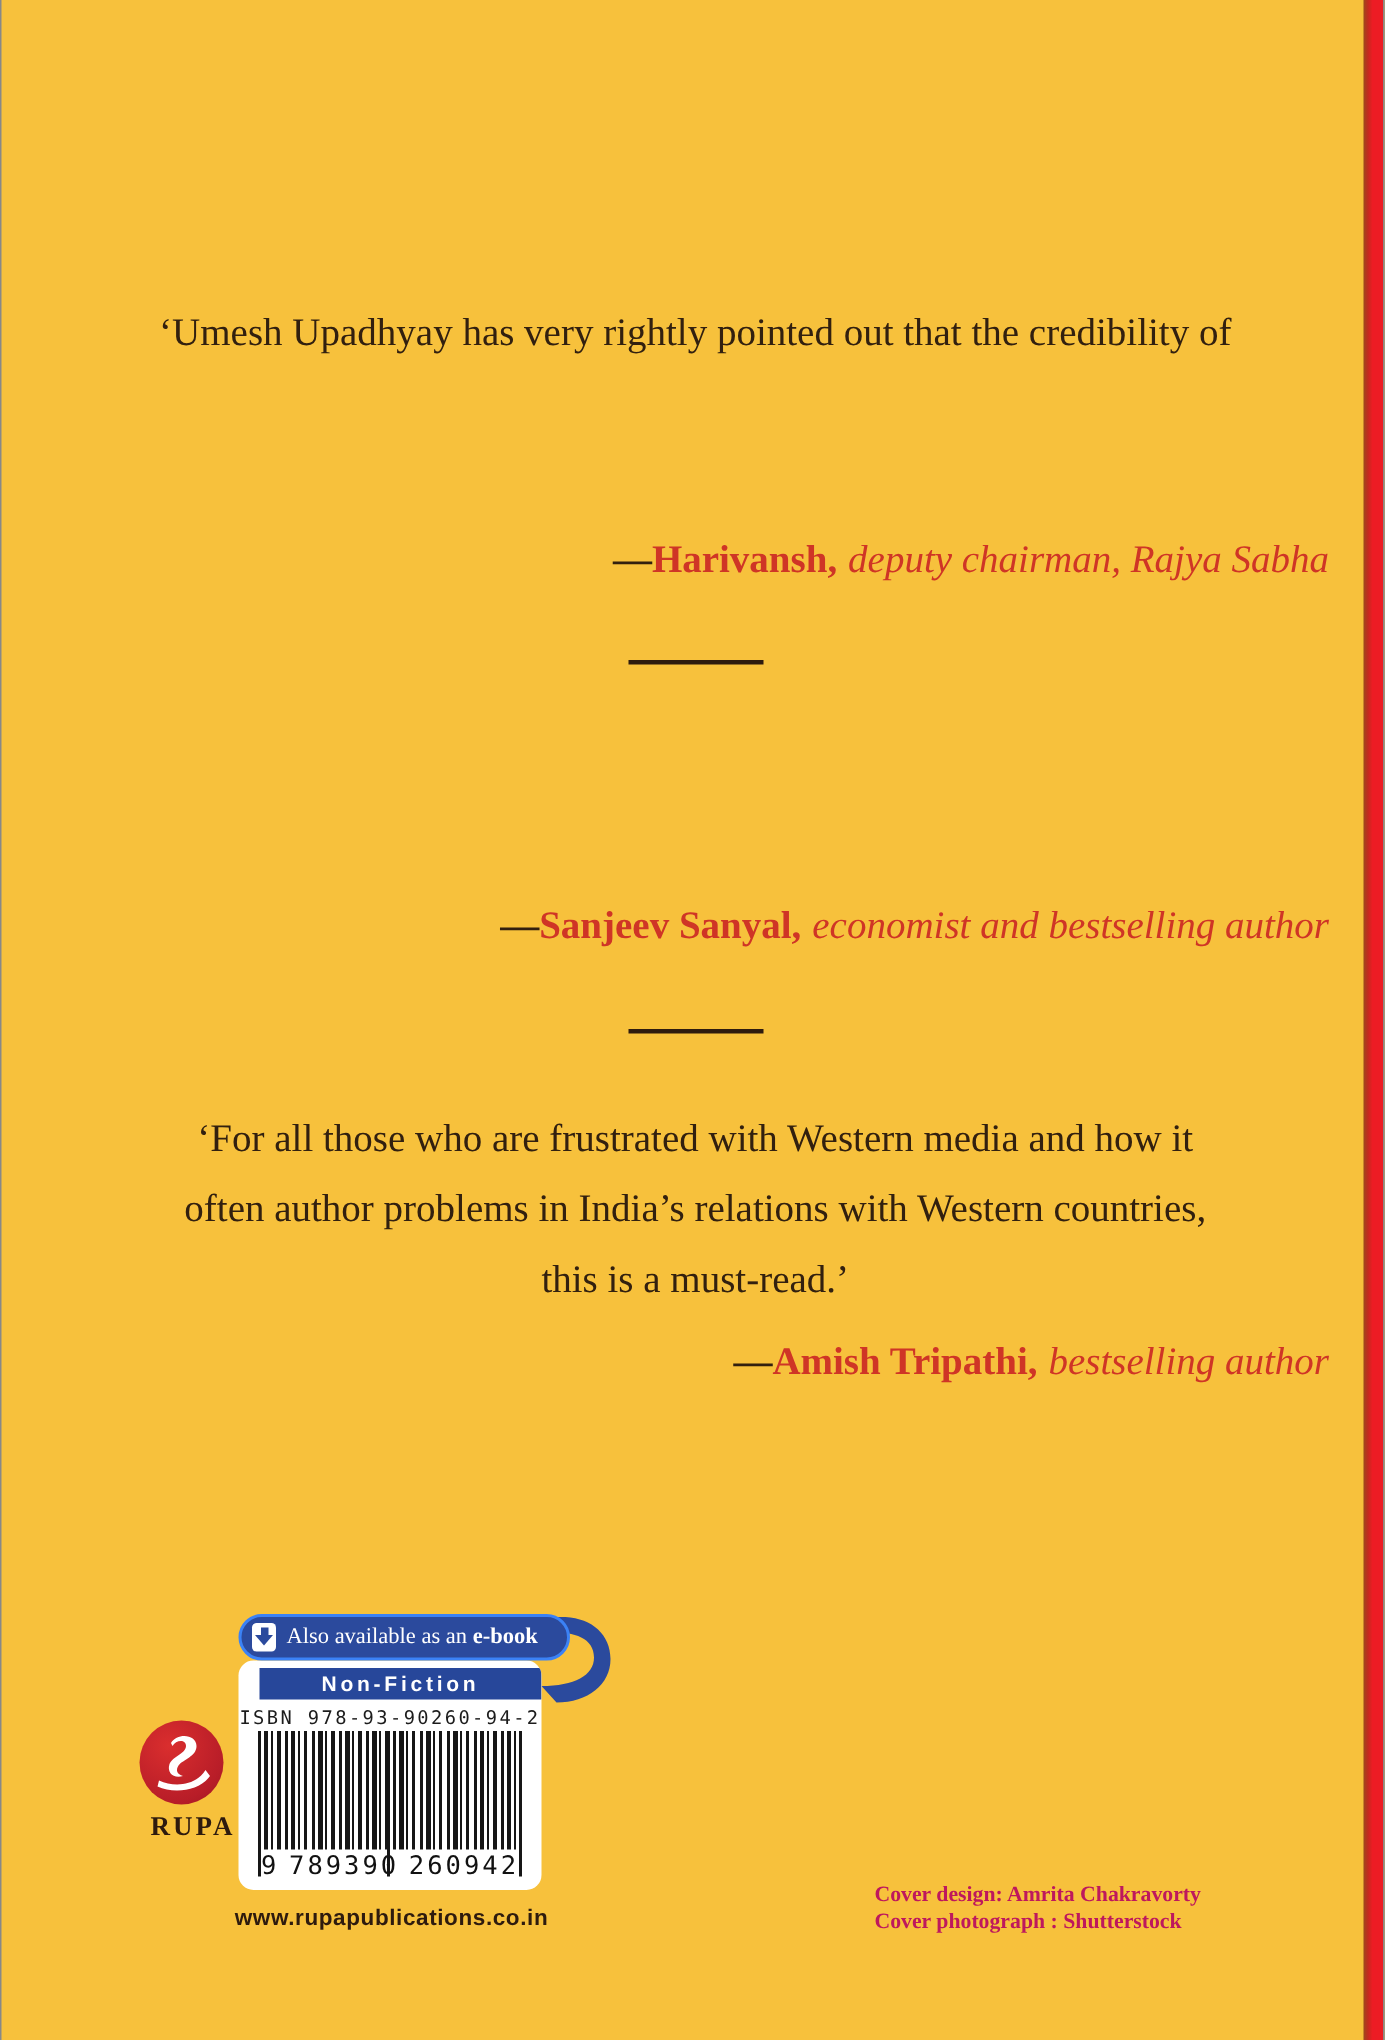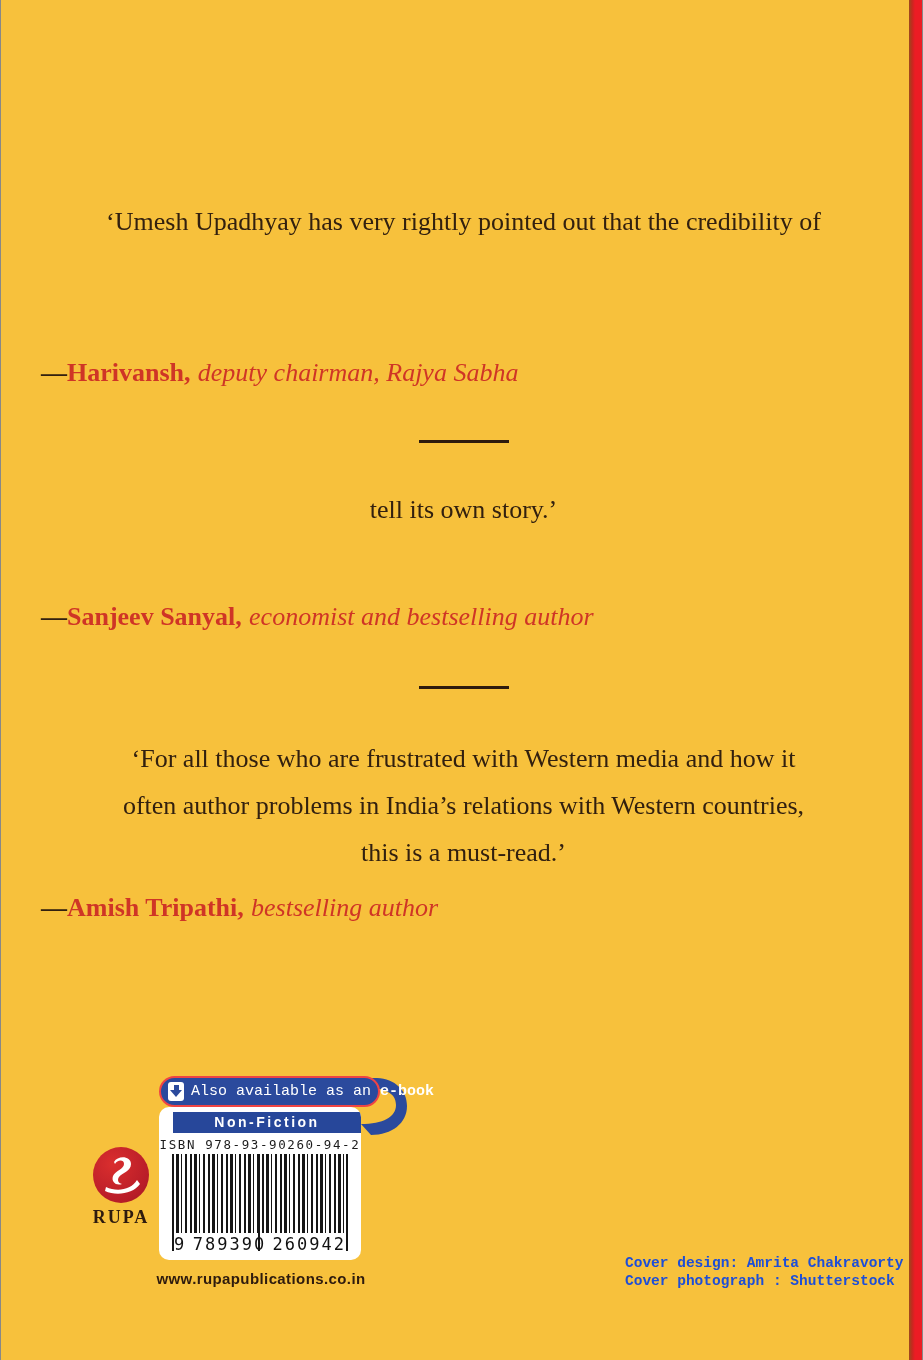--- a/index.html
+++ b/index.html
@@ -14,40 +14,40 @@
     background:linear-gradient(90deg,#9c4a1c 0px,#c32a1e 3px,#ec1c24 6px,#ec1c24 100%);
   }
 
   
   .quote {
     position:absolute; left:40px; width:845px; text-align:center;
     color:#32200f; font-size:26px; line-height:47px;
   }
   .q1 { top:198px; } .q2 { top:486px; } .q3 { top:735px; }
   .attrib {
-    position:absolute; left:40px; width:845px; text-align:left;
+    position:absolute; left:40px; width:845px; text-align:right;
     font-size:26px; line-height:34px;
   }
   .a1 { top:356px; } .a2 { top:600px; } .a3 { top:891px; }
   .attrib .dash { color:#32200f; font-weight:bold; }
   .attrib .name { color:#cf3526; font-weight:bold; }
   .attrib .role { color:#cf3526; font-style:italic; margin-left:0.28em; }
 
   .divider {
     position:absolute; left:418px; width:90px; height:3px; background:#2e1b0e;
   }
   .d1 { top:440px; } .d2 { top:686px; }
 
   
   .ebook-pill {
     position:absolute; left:158px; top:1076px; height:31px; width:221px;
-    box-sizing:border-box; background:#2b4a9d; border:2px solid #ef4444;
+    box-sizing:border-box; background:#2b4a9d; border:2px solid #3b82f6;
     border-radius:16px; display:flex; align-items:center; gap:7px;
     padding:0 10px 0 7px; color:#fff; z-index:5;
-    font-family:Liberation Mono, monospace; font-size:15px; white-space:nowrap;
+    font-family:Liberation Serif, serif; font-size:15px; white-space:nowrap;
   }
   .ebook-bold { font-weight:bold; }
   .ebook-icon { position:relative; width:16px; height:19px; background:#fff; border-radius:3px; flex:0 0 auto; }
   .ebook-icon::before {
     content:""; position:absolute; left:5.5px; top:3px; width:5px; height:5px; background:#2b4a9d;
   }
   .ebook-icon::after {
     content:""; position:absolute; left:2px; top:8px;
     border-left:6px solid transparent; border-right:6px solid transparent;
     border-top:7px solid #2b4a9d;
@@ -82,52 +82,51 @@
   }
   .guard { position:absolute; width:2px; top:47px; height:97px; background:#161616; }
   .guard.g-left { left:13px; } .guard.g-mid { left:99px; } .guard.g-right { right:13px; }
 
   
   .logo-circle {
     position:absolute; left:92px; top:1147px; width:56px; height:56px; border-radius:50%;
     background:radial-gradient(circle at 35% 30%, #da2e2e 0%, #b81d28 70%, #9e1622 100%);
   }
   .logo-word {
-    position:absolute; left:84px; top:1207px; width:72px; text-align:center;
+    position:absolute; left:84px; top:1207px; width:72px; text-align:right;
     font-weight:bold; font-size:18px; letter-spacing:2px; color:#2e1b0e;
   }
   .website {
     position:absolute; left:149px; top:1270px; width:222px; text-align:center;
     font-family:"Liberation Sans", sans-serif; font-weight:bold; font-size:15px;
     letter-spacing:0.4px; color:#2e1b0e; white-space:nowrap;
   }
 
   
   .credits {
-    position:absolute; left:624px; top:1254px;
-    font-family:Liberation Mono, monospace; font-weight:bold;
-    font-size:14.5px; line-height:18px; color:#1d4ed8; white-space:nowrap;
+    position:absolute; left:582px; top:1254px;
+    font-family:Liberation Serif, serif; font-weight:bold;
+    font-size:14.5px; line-height:18px; color:#be185d; white-space:nowrap;
   }
 </style>
 </head>
 <body>
 
 <div class="cover">
 
   <div class="quote q1">
     <div>‘Umesh Upadhyay has very rightly pointed out that the credibility of</div>
   </div>
   <div class="attrib a1">
     <span class="dash">—</span><span class="name">Harivansh,</span><span class="role">deputy chairman, Rajya Sabha</span>
   </div>
 
   <div class="divider d1"></div>
 
   <div class="quote q2">
-    <div>tell its own story.’</div>
   </div>
   <div class="attrib a2">
     <span class="dash">—</span><span class="name">Sanjeev Sanyal,</span><span class="role">economist and bestselling author</span>
   </div>
 
   <div class="divider d2"></div>
 
   <div class="quote q3">
     <div>‘For all those who are frustrated with Western media and how it</div>
     <div>often author problems in India’s relations with Western countries,</div>

